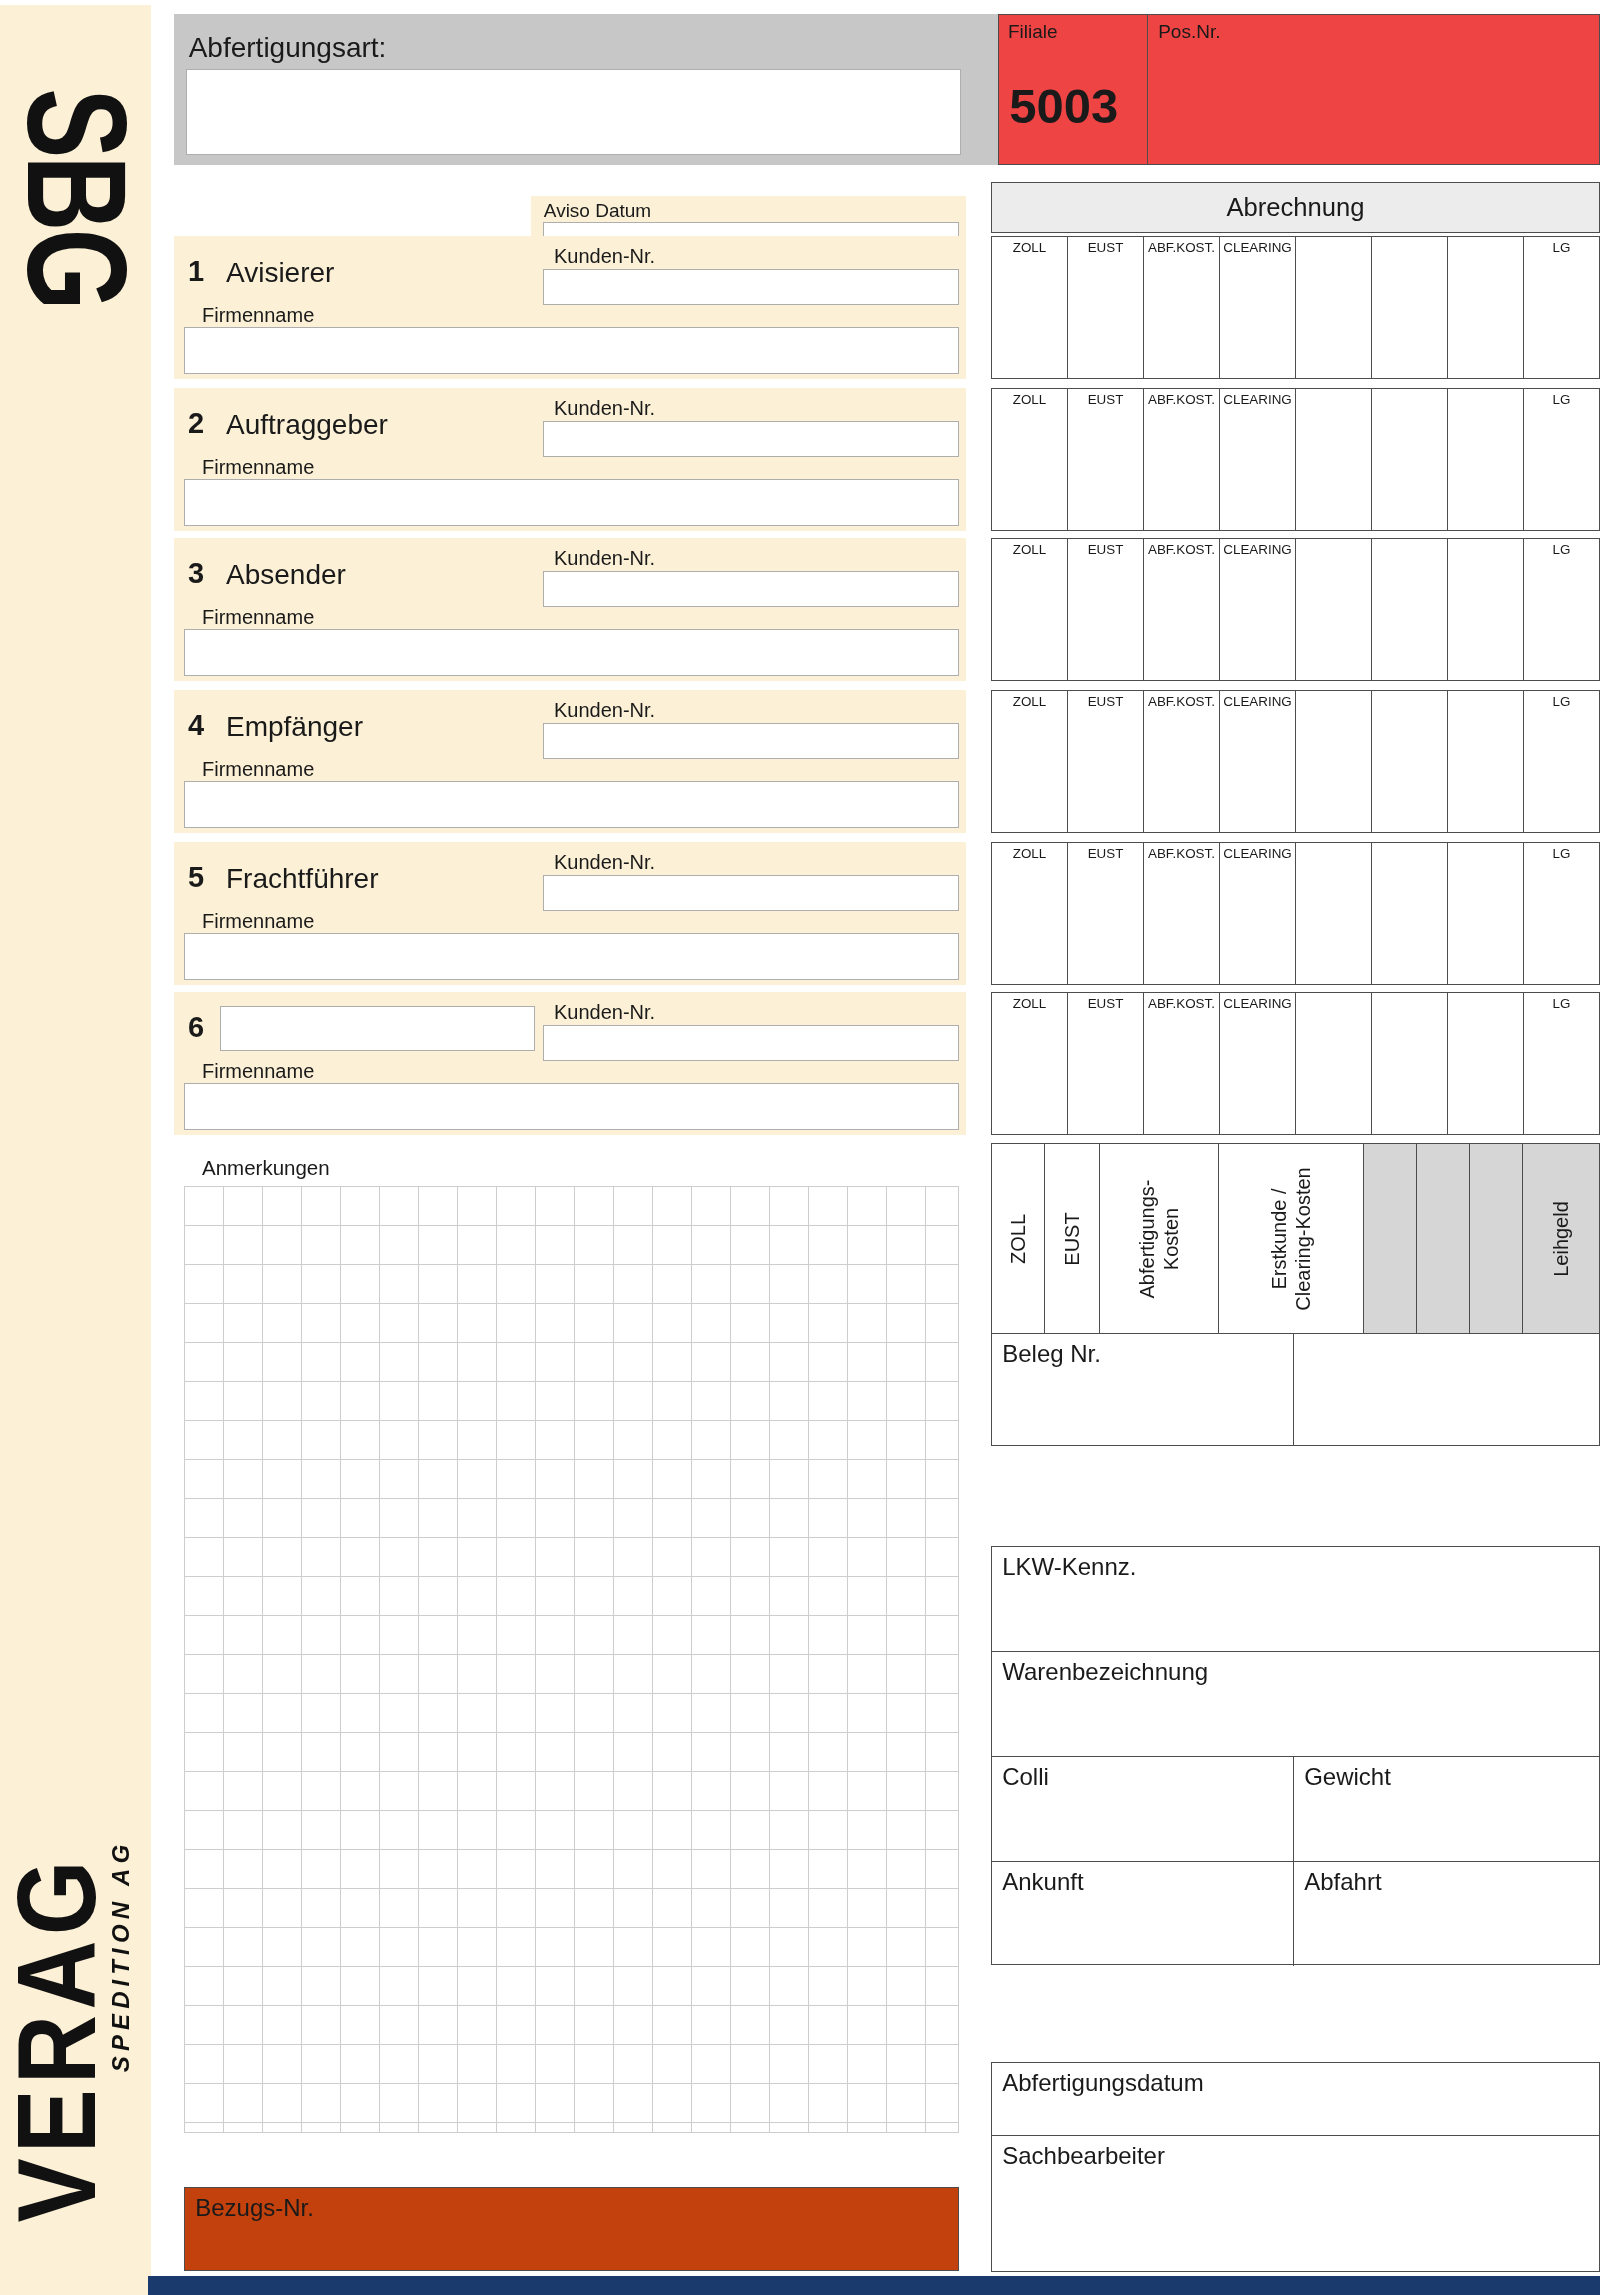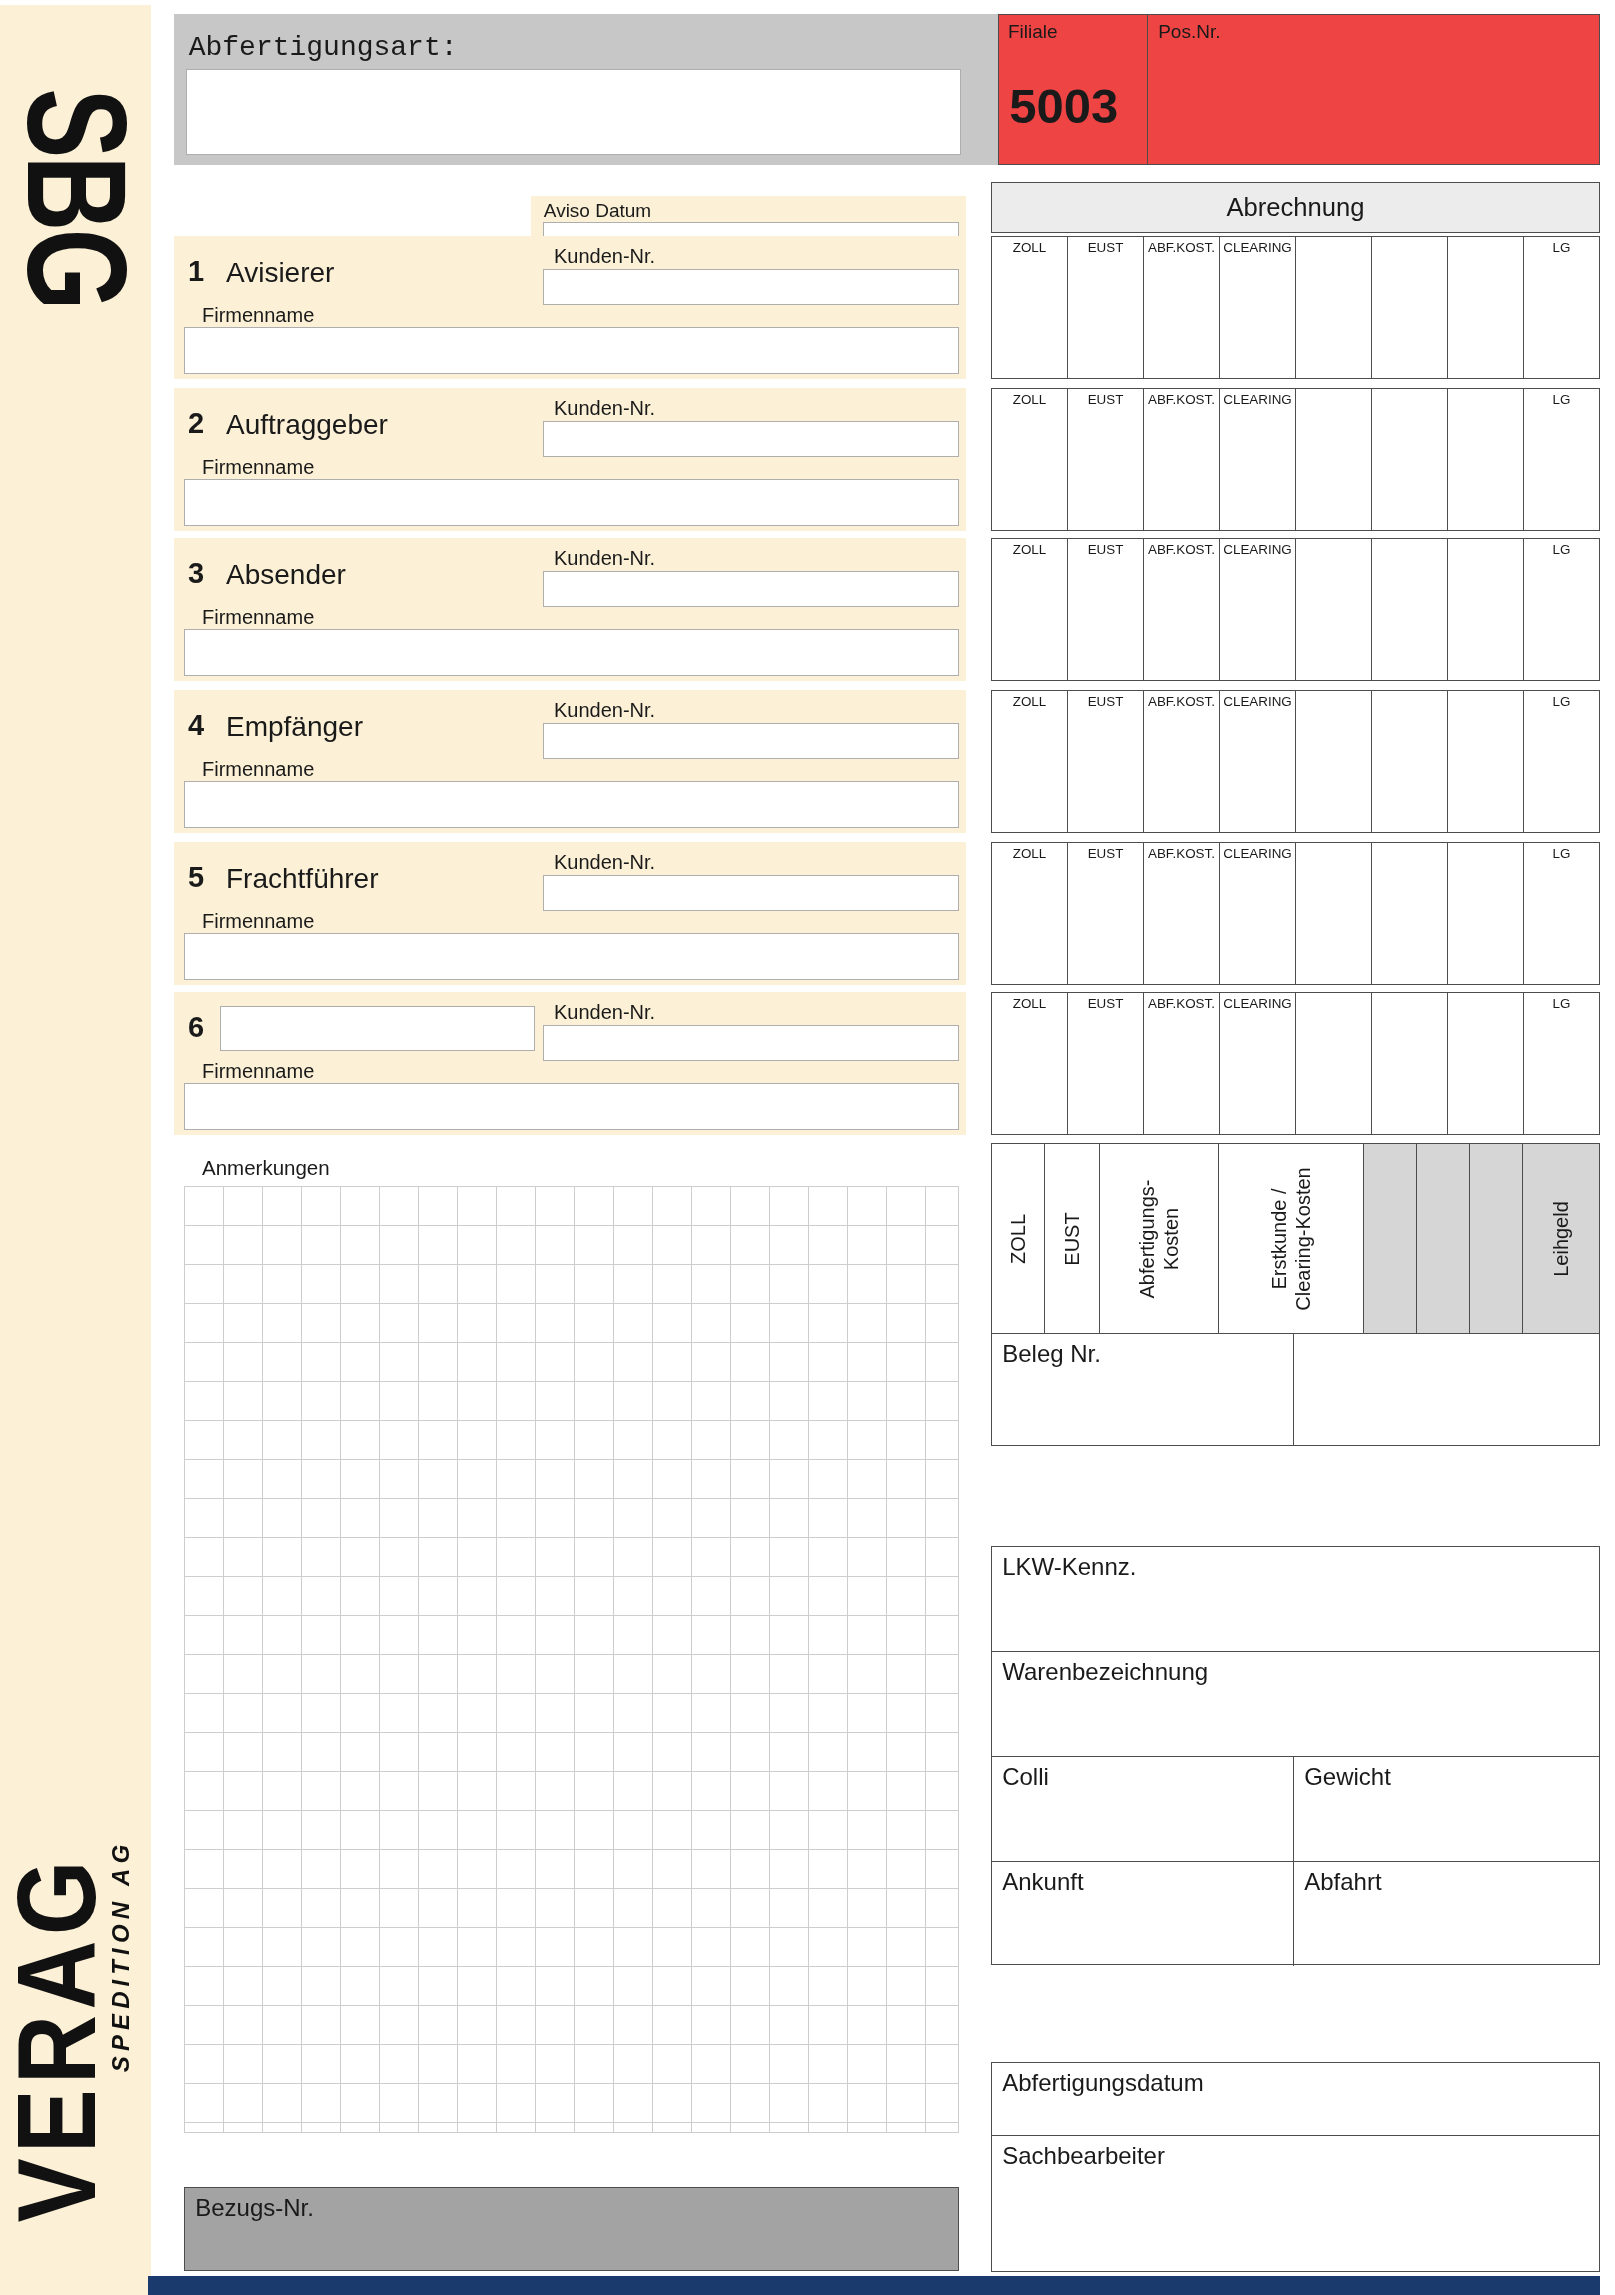--- a/index.html
+++ b/index.html
@@ -19,21 +19,21 @@
   .spedition-text { font-weight:bold; font-style:italic; font-size:24px; letter-spacing:5.1px; color:#111;
               transform:rotate(-90deg); white-space:nowrap; }
 
   
   .panel { background:#fcf1d6; }
   .field { background:#ffffff; border:1.3px solid #aeaeae; }
   .bigbox { border:1.9px solid #4d4d4d; background:#ef4444; }
   .cell-label { display:block; padding:6.4px 0 0 10.2px; font-size:24px; }
 
   
-  .gray-box { position:absolute; left:174px; top:14px; width:904px; height:151px; background:#c7c7c7;font-family:Liberation Mono, monospace; }
+  .gray-box { position:absolute; left:174px; top:14px; width:904px; height:151px; background:#c7c7c7; }
   .gray-box .glabel { position:absolute; left:14.7px; top:18px; font-size:28px; }
   .gray-box .ginput { position:absolute; left:11.5px; top:55px; width:775px; height:86px; }
 
   
   .filiale-box { position:absolute; left:998px; top:14px; width:602px; height:151px; }
   .filiale-cell { position:absolute; left:0; top:0; width:149px; height:100%; border-right:1.3px solid #4d4d4d; }
   .filiale-cell .flabel { position:absolute; left:9px; top:6.4px; font-size:19px; }
   .filiale-value { position:absolute; left:10.2px; top:63px; font-size:49px; font-weight:bold; }
   .posnr-cell { position:absolute; left:149px; top:0; right:0; height:100%; }
   .posnr-cell .flabel { position:absolute; left:10.2px; top:6.4px; font-size:19px; }
@@ -94,21 +94,21 @@
   .anm-label { position:absolute; left:202px; top:1156px; font-size:20.5px; }
   .anm-grid { position:absolute; left:184px; top:1186px; width:775px; height:947px; background:#fff;
     background-image:
       linear-gradient(to right, #cdcdcd 1.3px, transparent 1.3px),
       linear-gradient(to bottom, #cdcdcd 1.3px, transparent 1.3px);
     background-size:39px 39px;
     border-right:1.3px solid #cdcdcd; border-bottom:1.3px solid #cdcdcd; }
 
   
   .bezug-box { position:absolute; left:184px; top:2187px; width:775px; height:84px;
-    border:1.9px solid #4d4d4d; background:#a3a3a3; }
+    border:1.9px solid #4d4d4d; background:#c2410c; }
 
   
   .footer-bar { position:absolute; left:148px; top:2276px; width:1452px; height:20px; background:#1a3a6e; }
 </style>
 </head>
 <body>
 
 <div class="page">
 
   <div class="cream-strip"></div>

